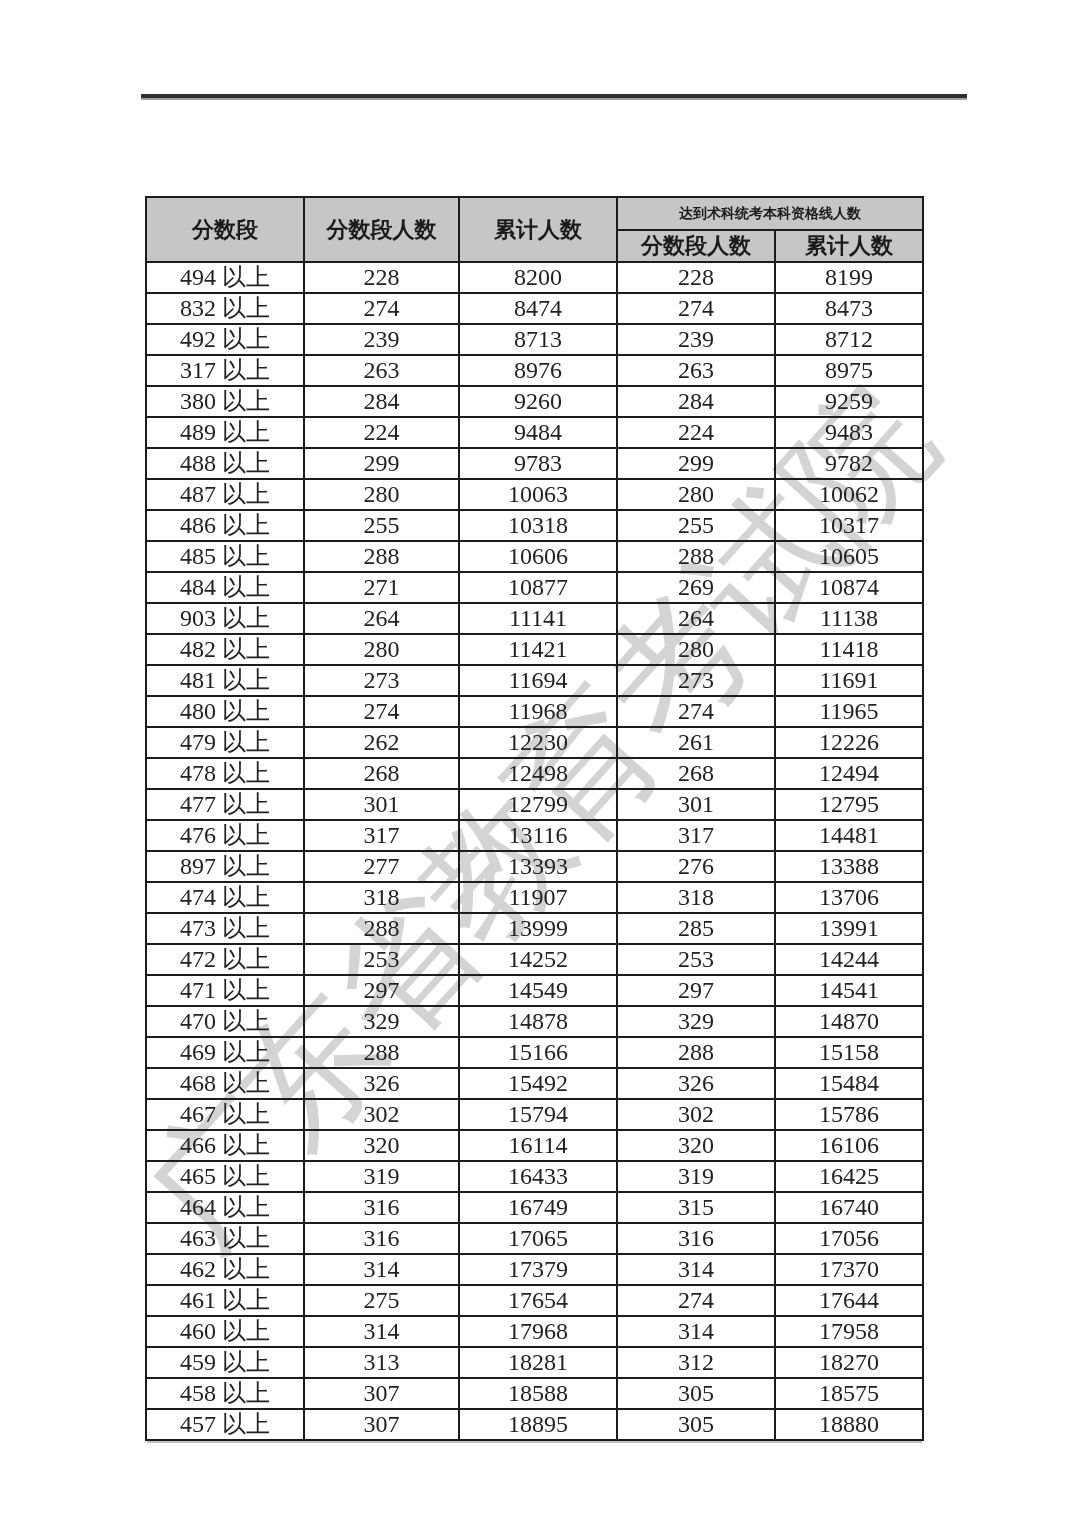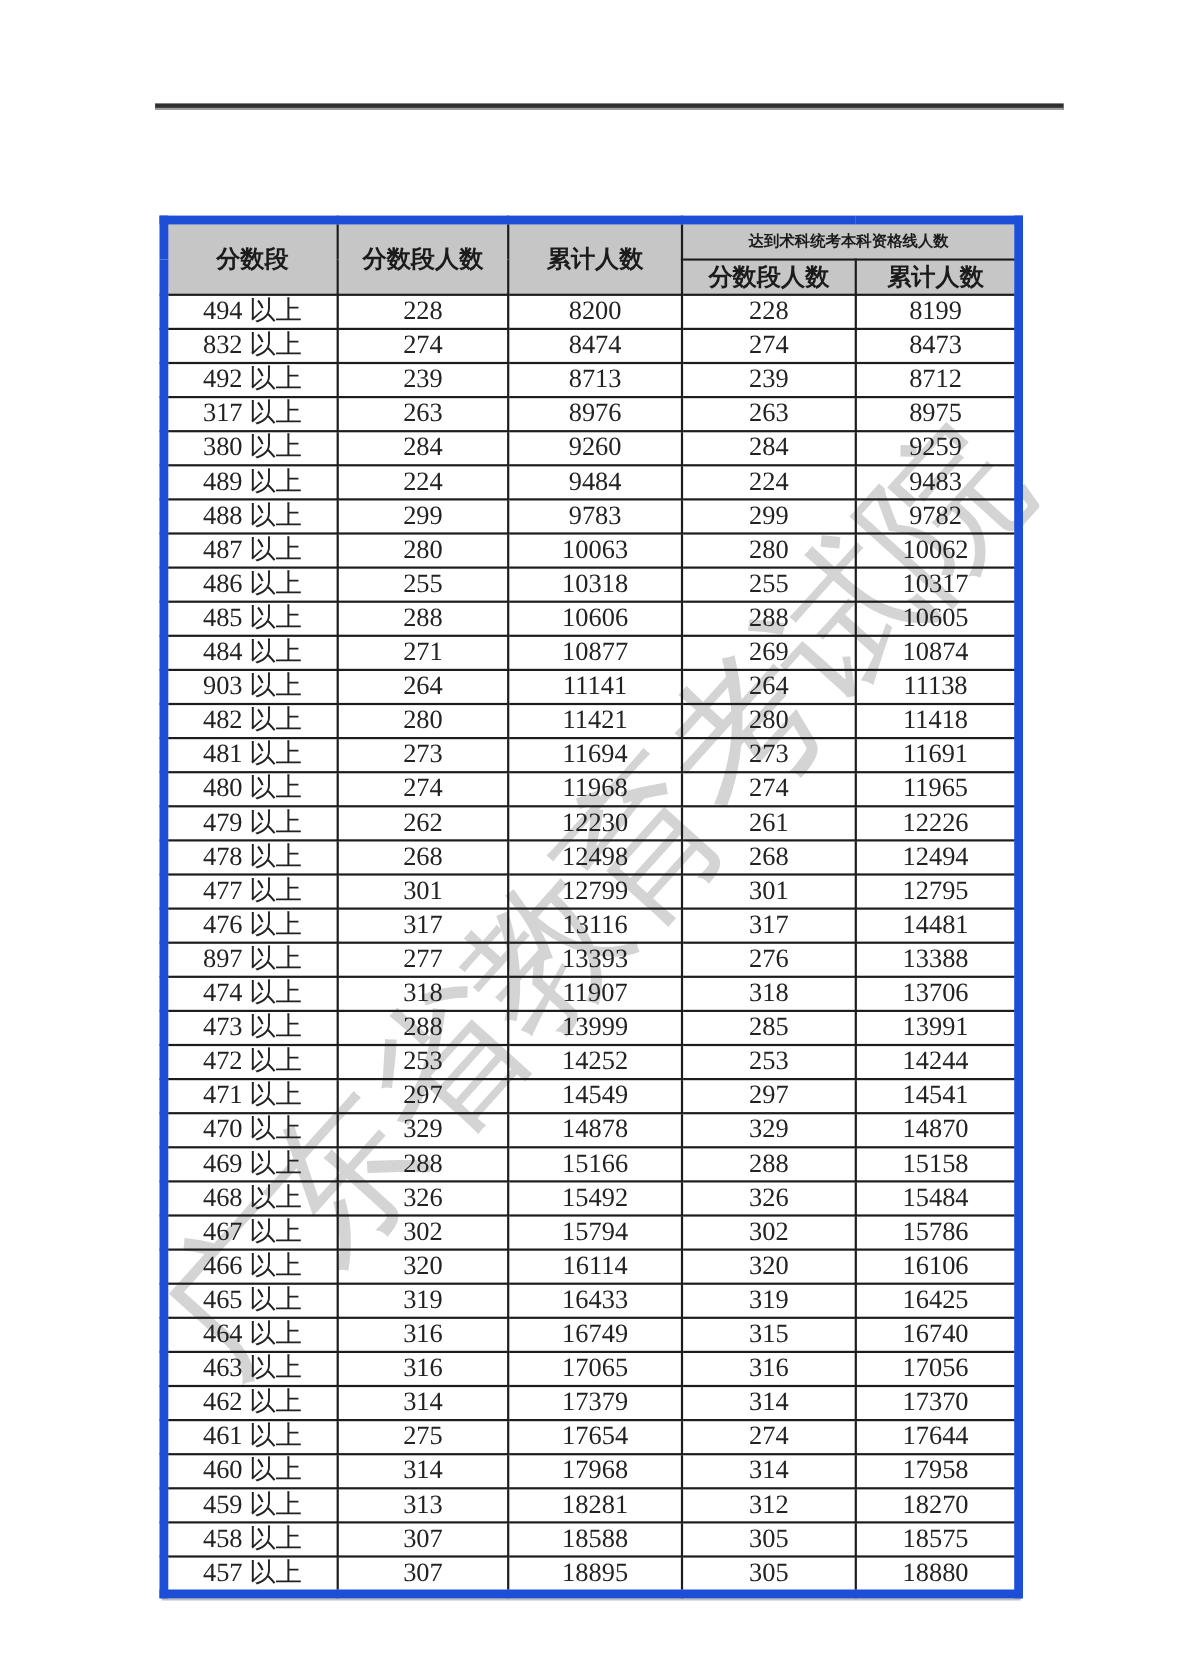--- a/index.html
+++ b/index.html
@@ -52,21 +52,21 @@
   table.score-table th,
   table.score-table td {
     border: 2px solid #1c1c1c;
     text-align: center;
     vertical-align: middle;
     padding: 0;
     overflow: hidden;
     white-space: nowrap;
   }
   table.score-table {
-    border: 8px solid #1d4ed8;
+    border: 2px solid #1d4ed8;
   }
   table.score-table th {
     background: #c6c6c6;
     font-weight: 700;
     font-size: 22px;
     color: #1b1b1b;
     height: 30px;
   }
   table.score-table th.group-header {
     font-size: 14px;

